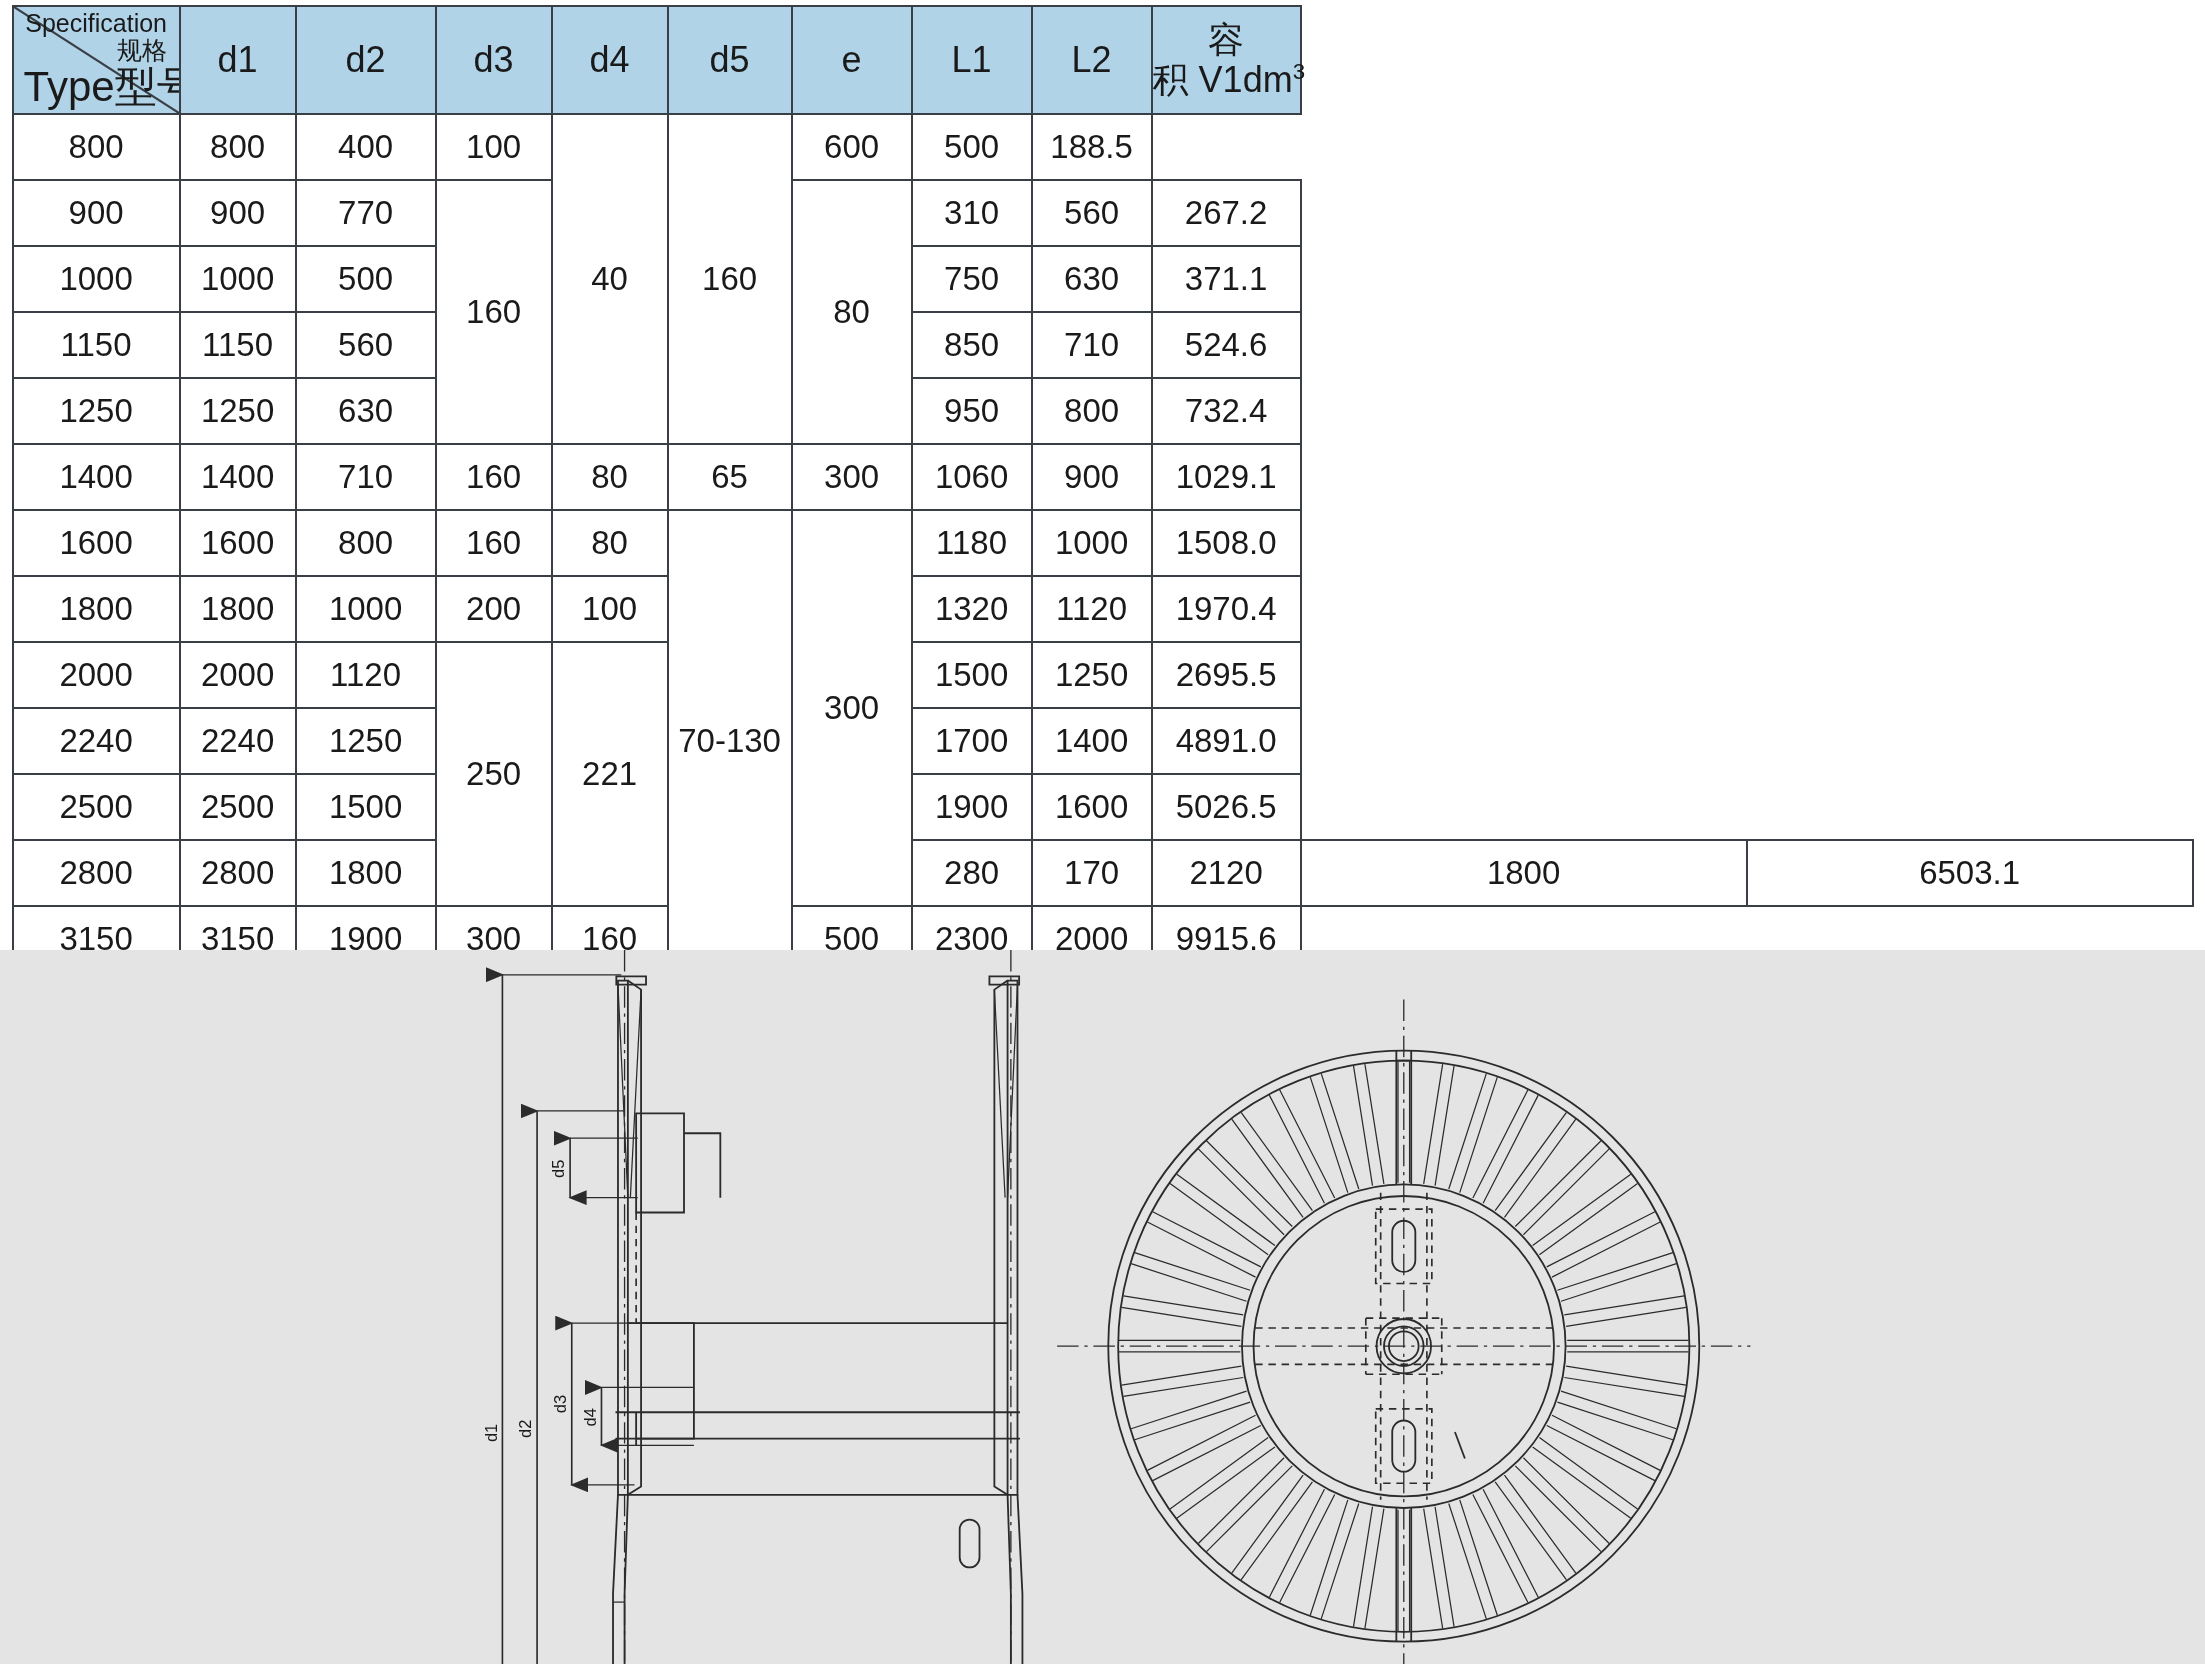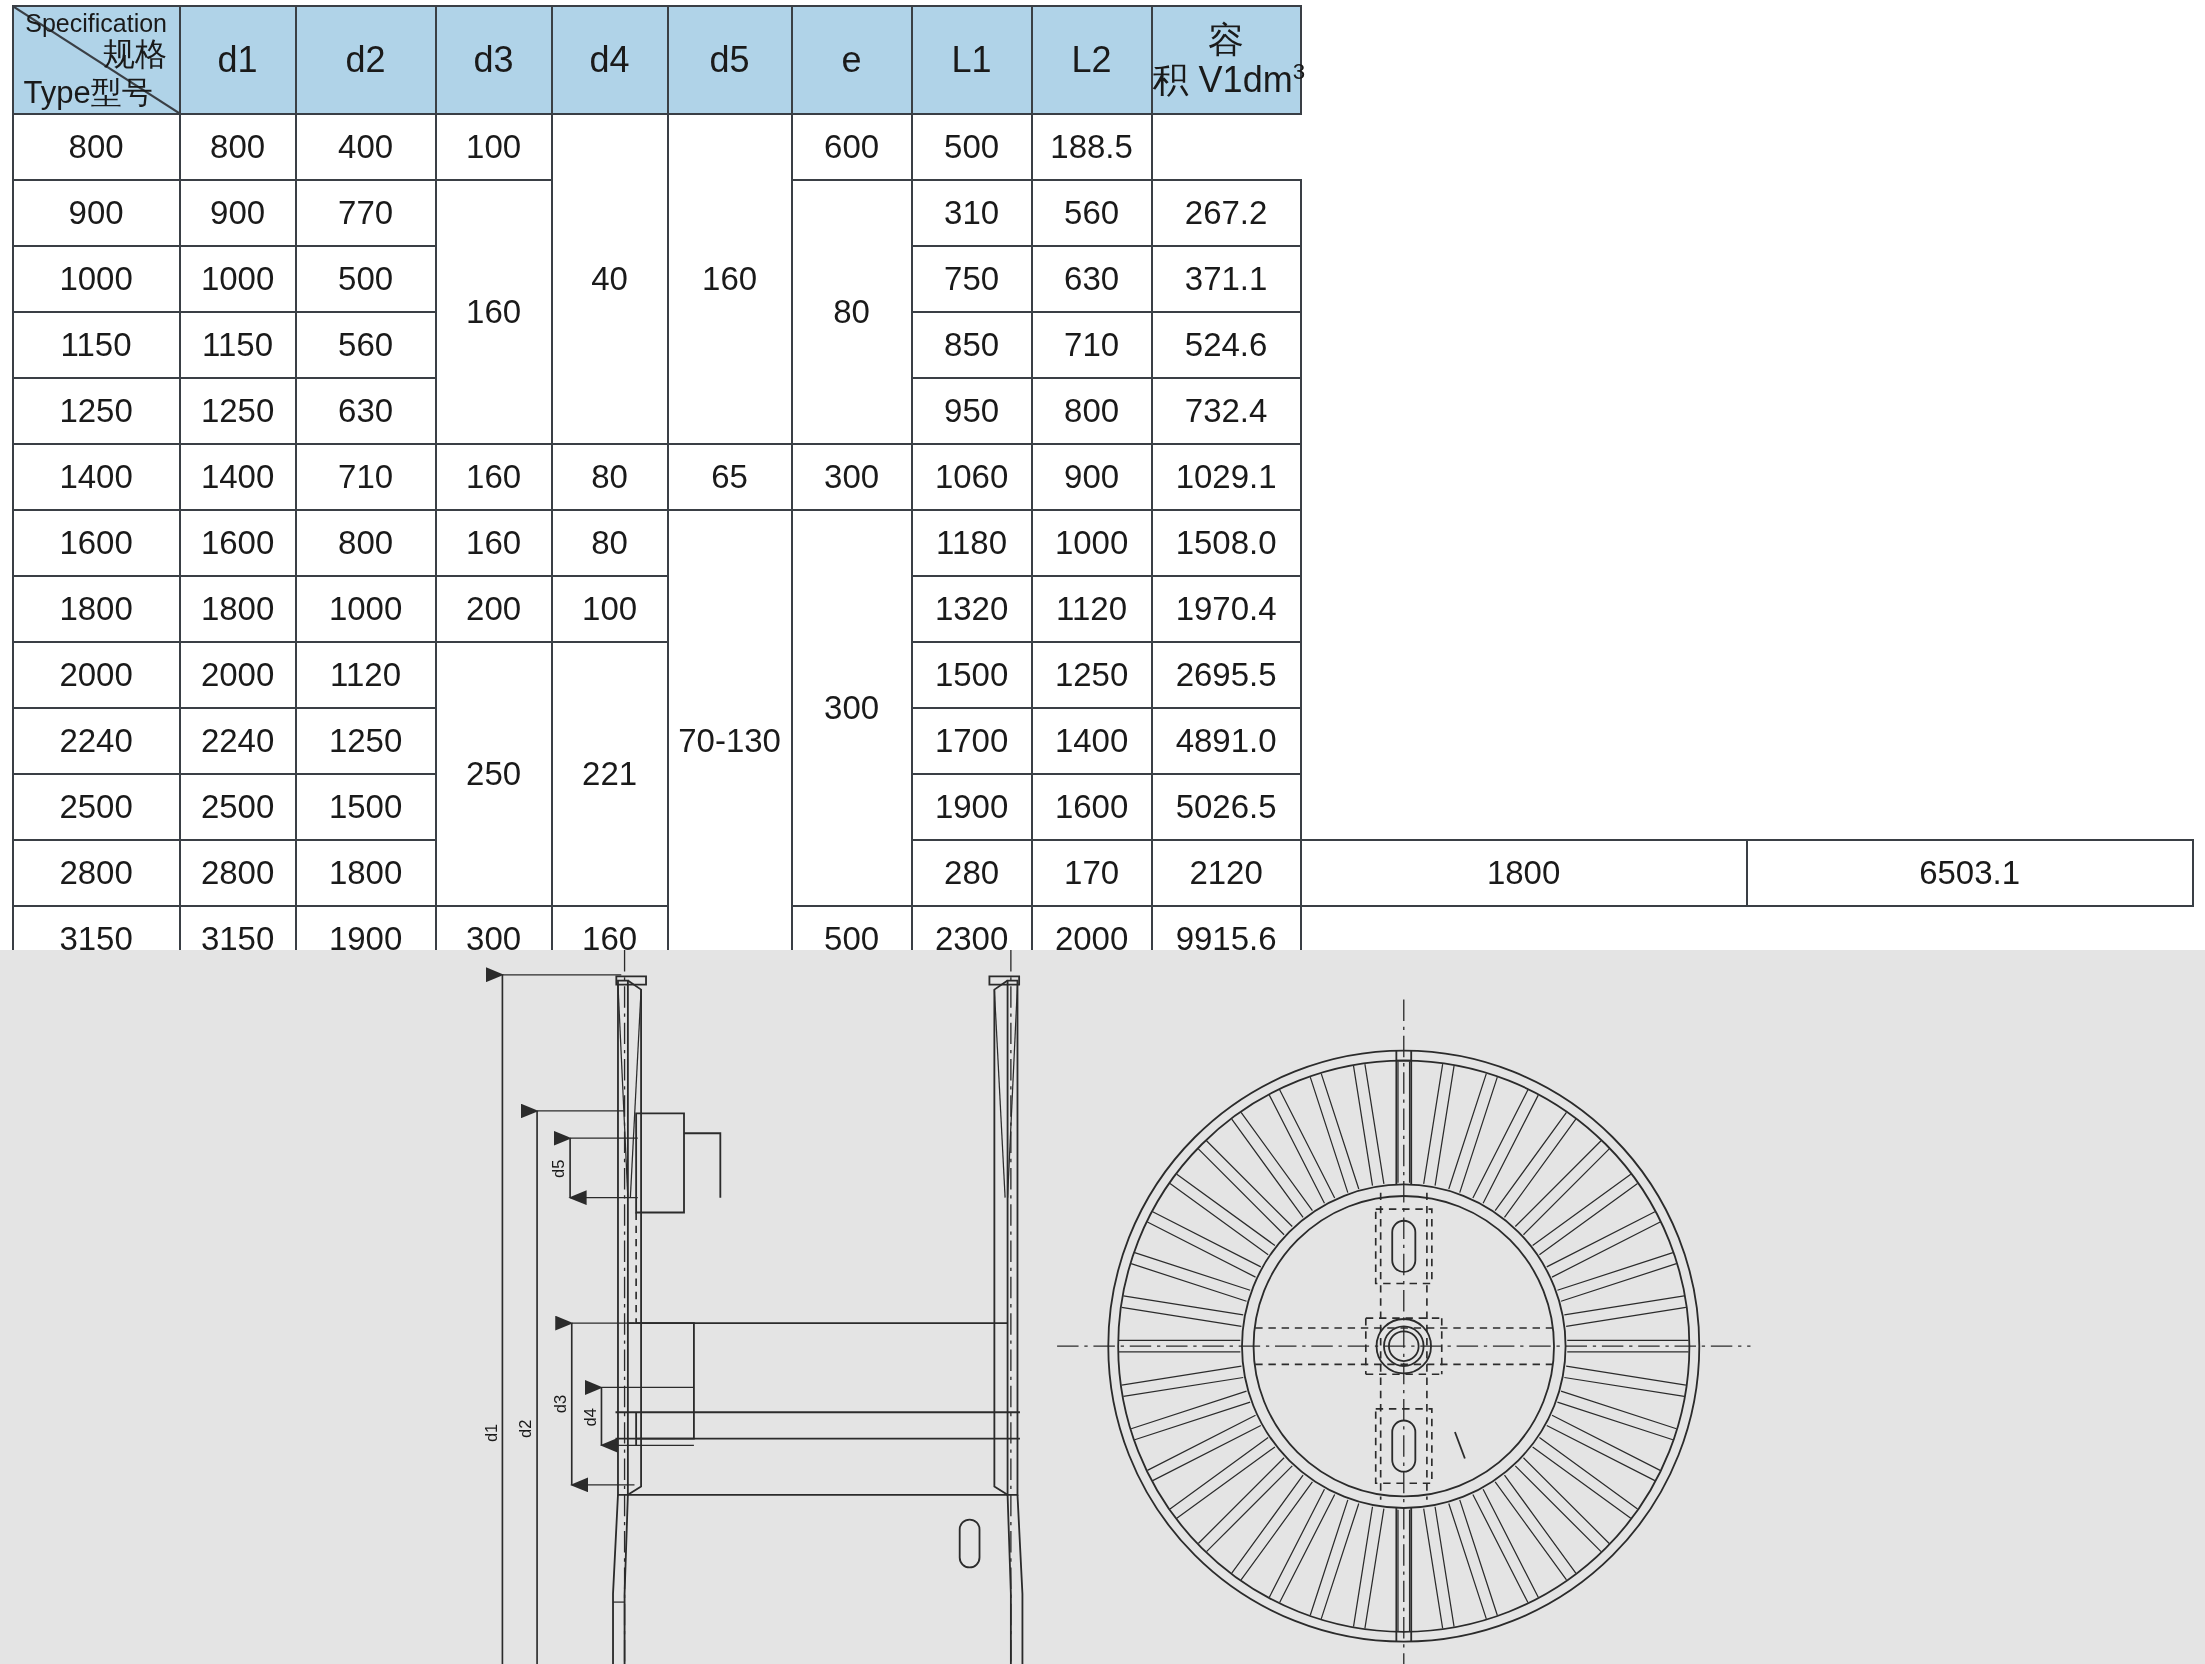--- a/index.html
+++ b/index.html
@@ -74,26 +74,26 @@
     position: absolute;
     right: 11.6px;
     top: 3.3px;
     text-align: right;
     font-size: 25px;
     line-height: 1.08;
     font-weight: 400;
     color: #1a1a1a;
     white-space: nowrap;
   }
-  th.corner .lbl-spec .cn { font-size: 32px; display: block; }
+  th.corner .lbl-spec .cn { font-size: 25px; display: block; }
   th.corner .lbl-type {
     position: absolute;
     left: 10px;
     bottom: 3.3px;
-    font-size: 31px;
+    font-size: 42px;
     font-weight: 400;
     color: #1a1a1a;
     white-space: nowrap;
   }
   .sup { font-size: 0.62em; vertical-align: super; }
 
   
   #drawing {
     position: absolute;
     left: 0;

